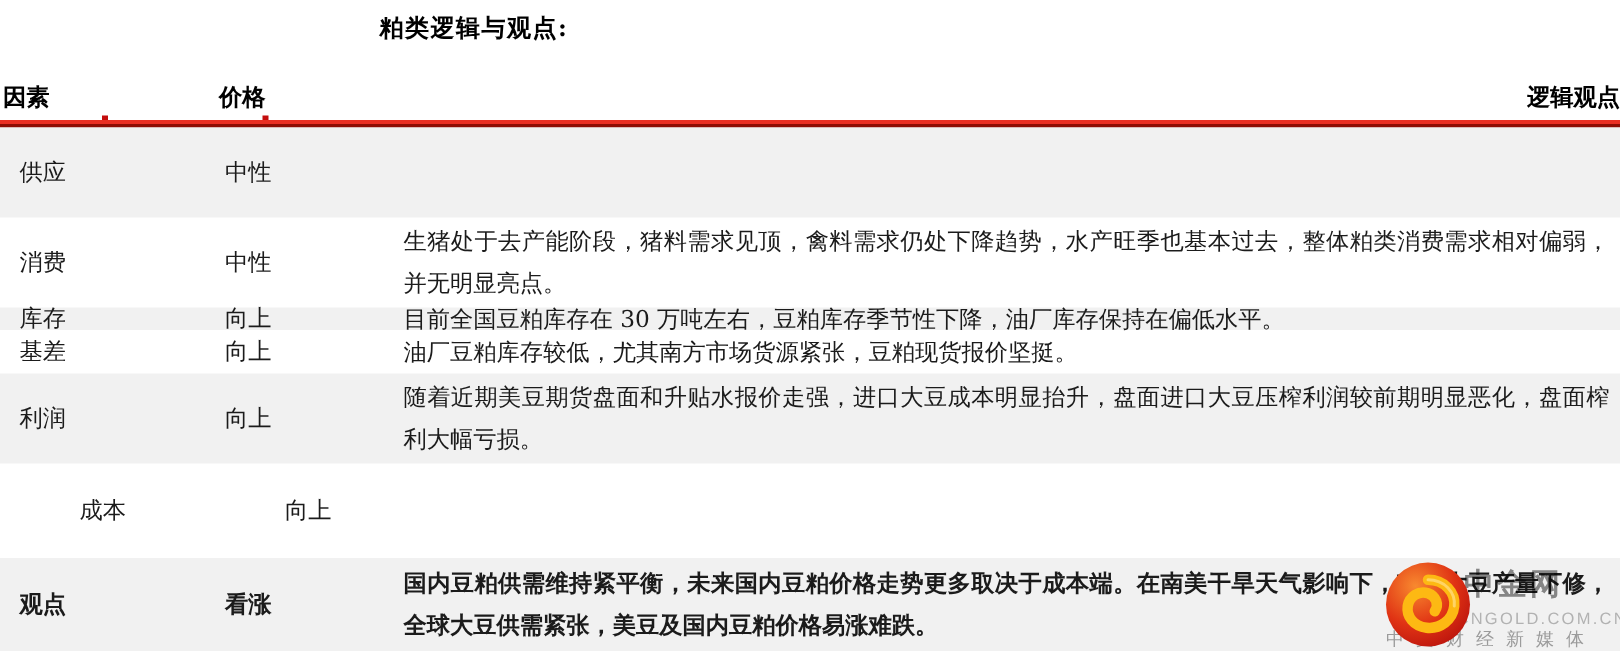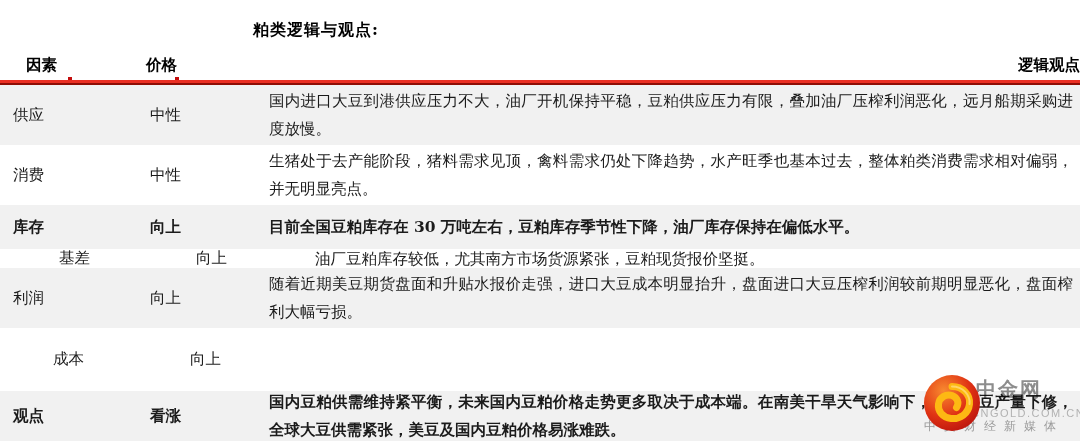--- a/index.html
+++ b/index.html
@@ -3,47 +3,47 @@
 <meta charset="utf-8">
 <style>
   html,body{margin:0;padding:0;}
   body{
     width:1080px;height:447px;position:relative;overflow:hidden;
     background:#ffffff;
     font-family:"DejaVu Serif","Liberation Serif",serif;
     color:#1b1b1b;
   }
   .title{
-    position:absolute;left:253px;top:20px;margin:0;
+    position:absolute;left:253px;top:9px;margin:0;
     font-size:16px;font-weight:bold;color:#000;
     letter-spacing:1px;
   }
   .thead{
     position:absolute;left:0;top:52px;width:1080px;height:26px;
     display:flex;align-items:center;
     font-weight:bold;font-size:15.5px;color:#000;
   }
-  .th-factor{width:70px;padding-left:26px;box-sizing:border-box;}
+  .th-factor{width:70px;padding-left:2px;box-sizing:border-box;}
   .th-price{width:107px;text-align:right;}
   .th-logic{flex:1;text-align:right;}
   .rule{
     position:absolute;left:0;top:80px;width:1080px;height:5px;
     background:linear-gradient(#ea2f23 0 55%,#8f0d05 55% 100%);
   }
   .tick{position:absolute;top:-3px;width:4px;height:3px;background:#c40d0d;}
   .tick1{left:68px;}
   .tick2{left:175px;}
   .tbody{position:absolute;left:0;top:85px;width:1080px;}
   .row{display:flex;align-items:center;font-size:15.5px;gap:42px;}
   .row:nth-child(odd){background:#f1f1f1;}
   .row:nth-child(1),.row:nth-child(2),.row:nth-child(5){height:60px;}
-  .row:nth-child(3){height:44px;font-weight:bold;}
-  .row:nth-child(4){height:19px;padding-left:46px;}
+  .row:nth-child(3){height:15px;}
+  .row:nth-child(4){height:29px;}
   .row:nth-child(6){height:63px;padding-left:40px;}
-  .row:nth-child(7){height:50px;}
+  .row:nth-child(7){height:62px;}
   .row.bold{font-weight:bold;}
   .col-factor{width:70px;padding-left:13px;box-sizing:border-box;flex-shrink:0;}
   .col-price{width:107px;text-align:center;flex-shrink:0;}
   .col-logic{
     flex:1;padding:2px 7px 2px 8px;
     text-align:justify;line-height:28px;
   }
   
   .wm-text{
     position:absolute;z-index:3;mix-blend-mode:multiply;
@@ -69,21 +69,20 @@
 
   <div class="rule">
     <span class="tick tick1"></span>
     <span class="tick tick2"></span>
   </div>
 
   <div class="tbody">
       <div class="row">
         <div class="col-factor">供应</div>
         <div class="col-price">中性</div>
-        <div class="col-logic">国内进口大豆到港供应压力不大，油厂开机保持平稳，豆粕供应压力有限，叠加油厂压榨利润恶化，远月船期采购进度放慢。</div>
       </div>
       <div class="row">
         <div class="col-factor">消费</div>
         <div class="col-price">中性</div>
         <div class="col-logic">生猪处于去产能阶段，猪料需求见顶，禽料需求仍处下降趋势，水产旺季也基本过去，整体粕类消费需求相对偏弱，并无明显亮点。</div>
       </div>
       <div class="row">
         <div class="col-factor">库存</div>
         <div class="col-price">向上</div>
         <div class="col-logic">目前全国豆粕库存在 30 万吨左右，豆粕库存季节性下降，油厂库存保持在偏低水平。</div>

